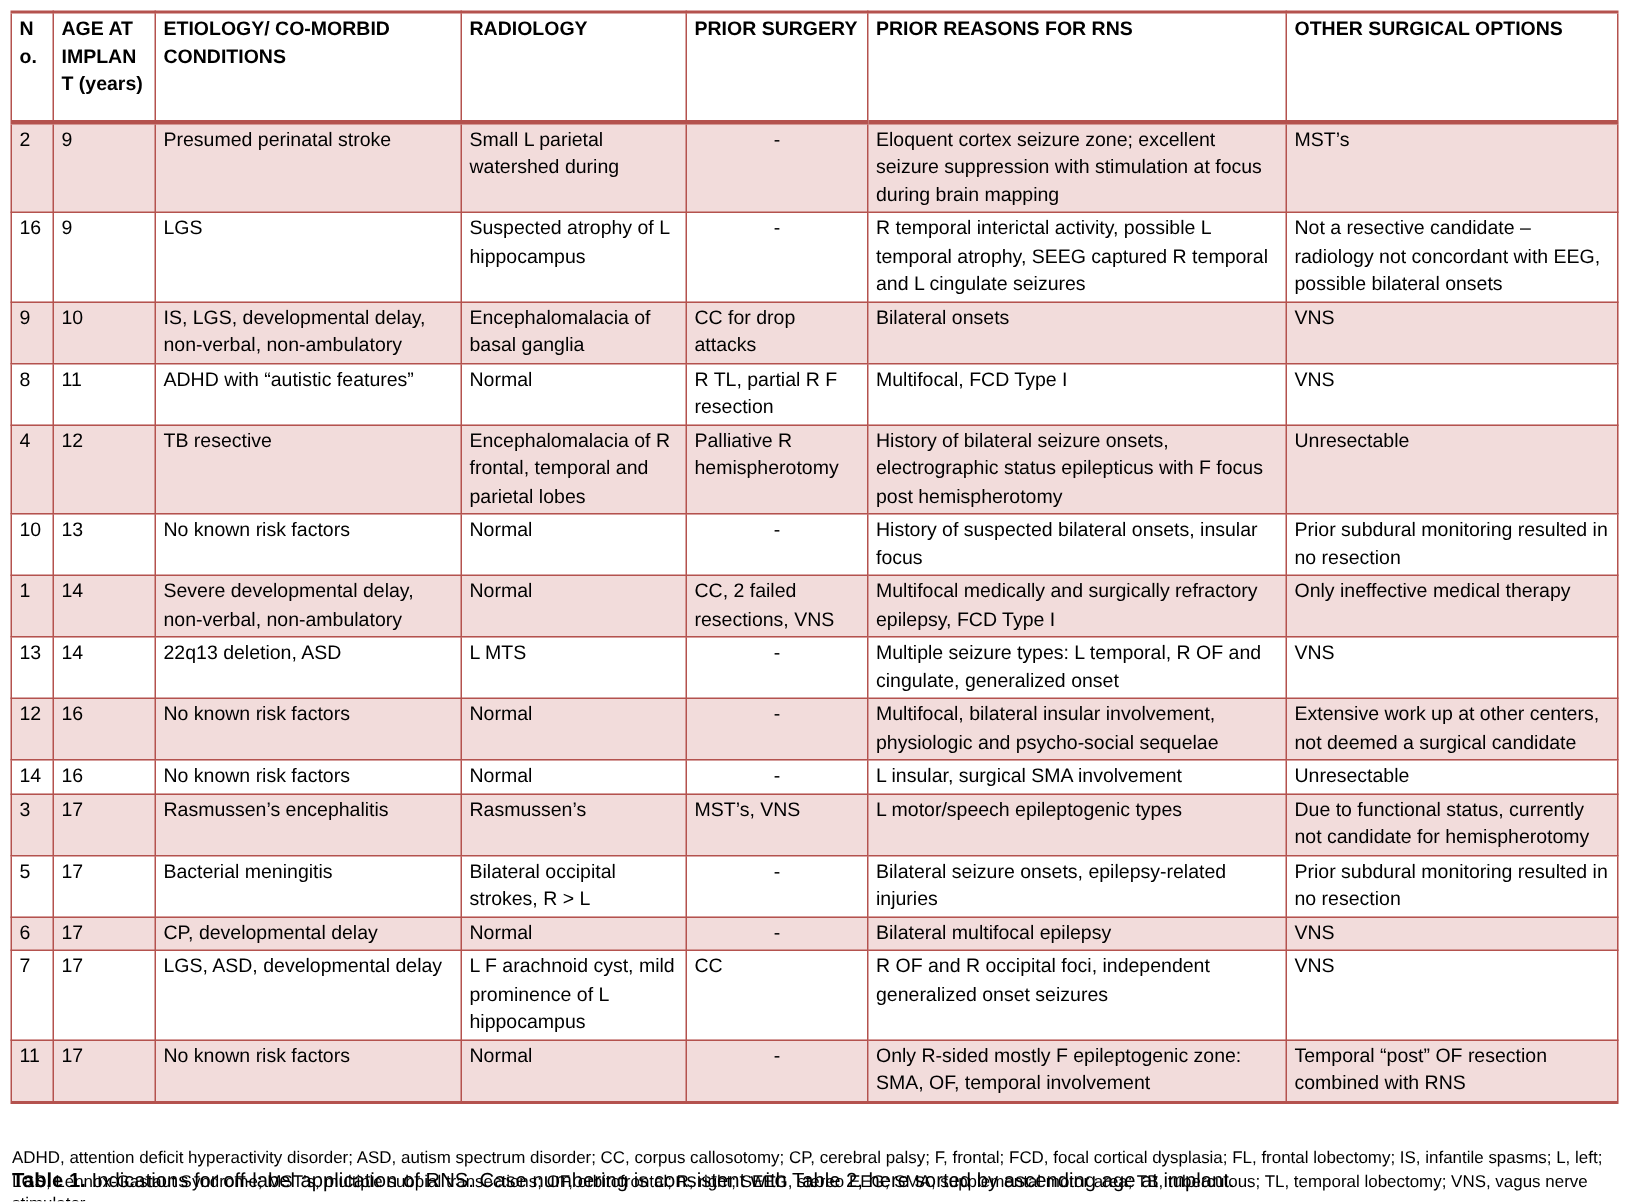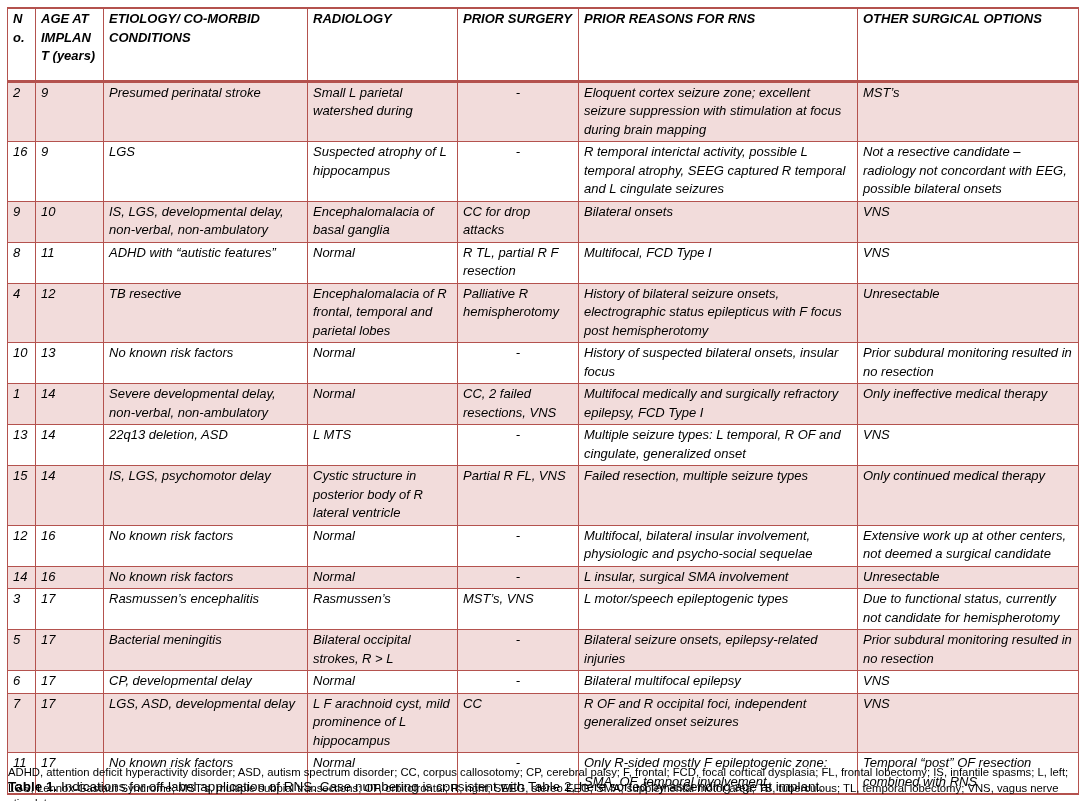--- a/index.html
+++ b/index.html
@@ -18,21 +18,20 @@
   }
   table.rns {
     position: absolute;
     left: 7px;
     top: 7px;
     width: 1071px;
     border-collapse: collapse;
     table-layout: fixed;
     border-top: 2px solid var(--border-c);
     border-bottom: 2px solid var(--border-c);
-    font-style: italic;
   }
   table.rns col.c0 { width: 28px; }
   table.rns col.c1 { width: 68px; }
   table.rns col.c2 { width: 204px; }
   table.rns col.c3 { width: 150px; }
   table.rns col.c4 { width: 121px; }
   table.rns col.c5 { width: 279px; }
   table.rns col.c6 { width: 221px; }
   table.rns th, table.rns td {
     border: 1px solid var(--border-c);
@@ -162,29 +161,20 @@
         <tr>
           <td>13</td>
           <td>14</td>
           <td>22q13 deletion, ASD</td>
           <td>L MTS</td>
           <td class="dash">-</td>
           <td>Multiple seizure types: L temporal, R OF and cingulate, generalized onset</td>
           <td>VNS</td>
         </tr>
         <tr>
-          <td>15</td>
-          <td>14</td>
-          <td>IS, LGS, psychomotor delay</td>
-          <td>Cystic structure in posterior body of R lateral ventricle</td>
-          <td>Partial R FL, VNS</td>
-          <td>Failed resection, multiple seizure types</td>
-          <td>Only continued medical therapy</td>
-        </tr>
-        <tr>
           <td>12</td>
           <td>16</td>
           <td>No known risk factors</td>
           <td>Normal</td>
           <td class="dash">-</td>
           <td>Multifocal, bilateral insular involvement, physiologic and psycho-social sequelae</td>
           <td>Extensive work up at other centers, not deemed a surgical candidate</td>
         </tr>
         <tr>
           <td>14</td>

